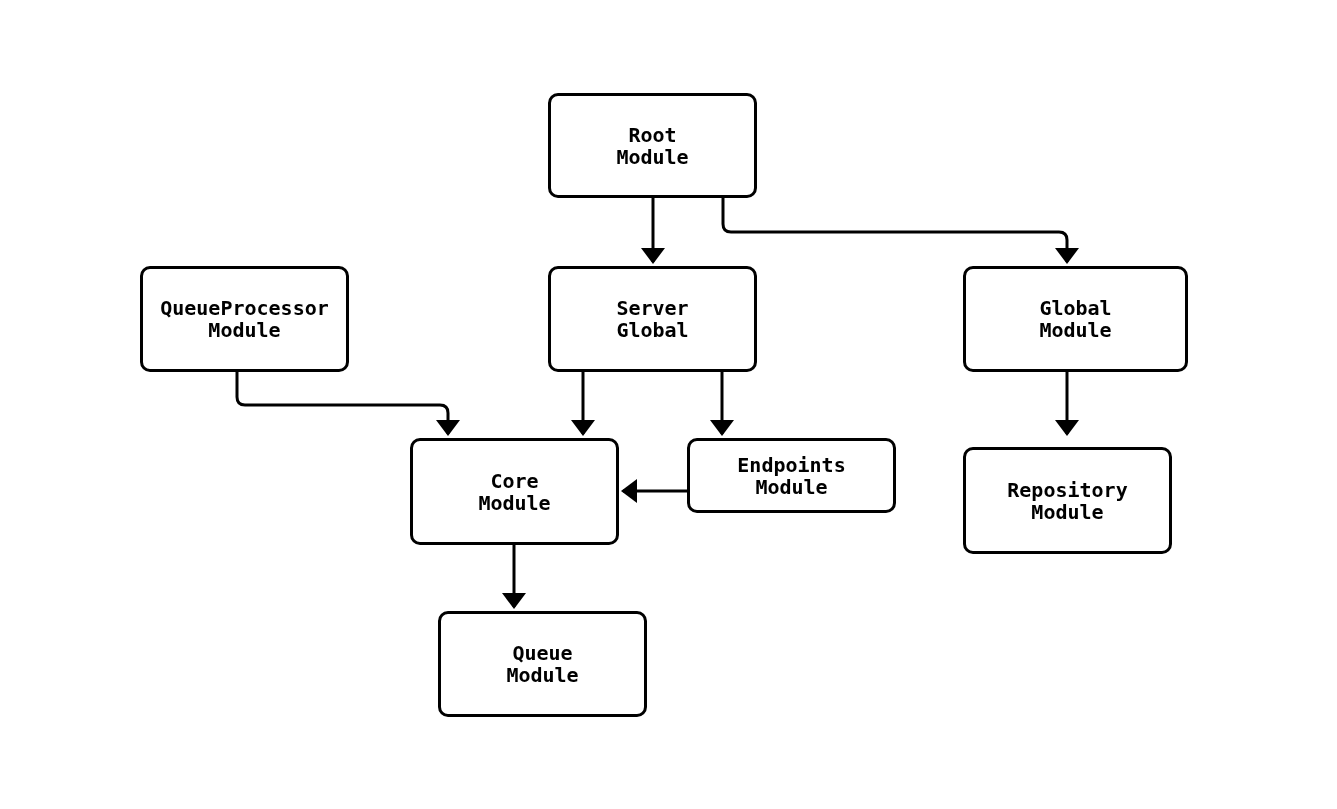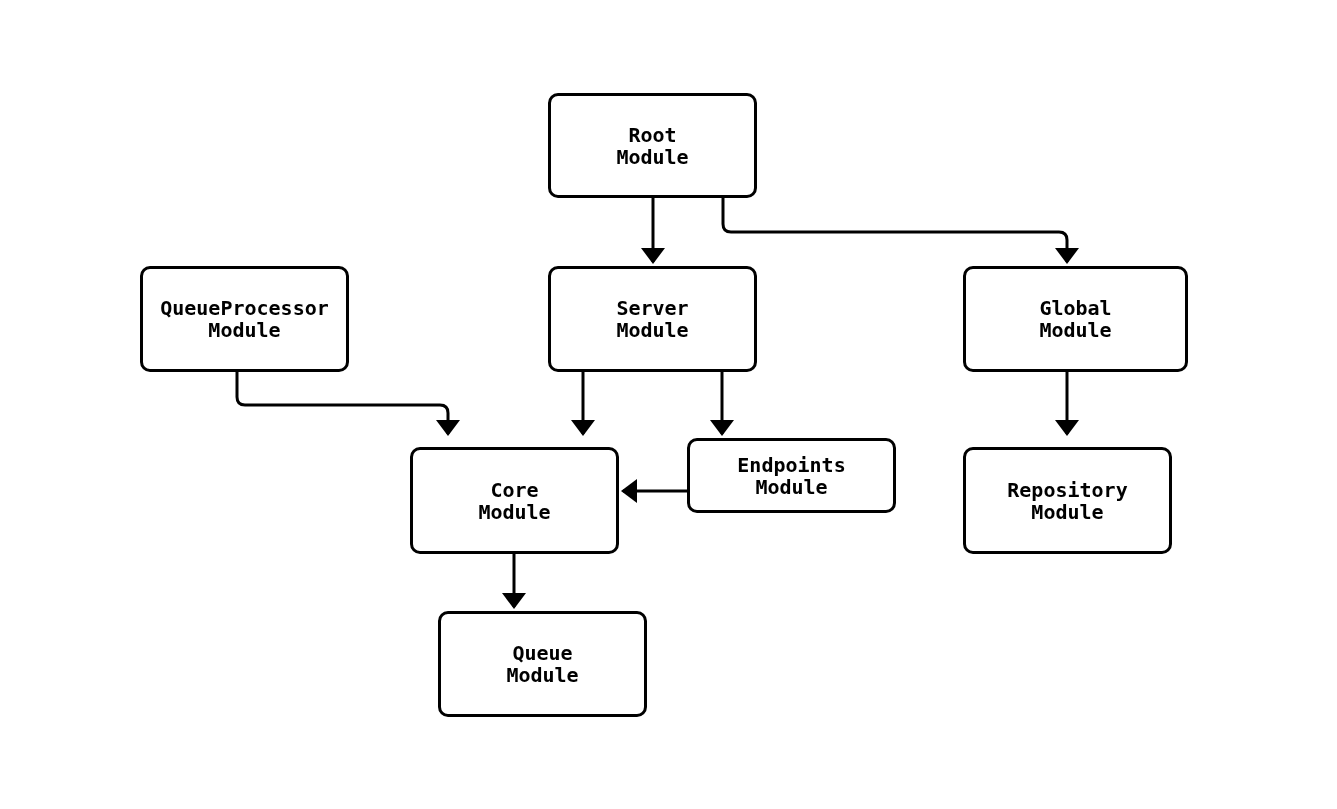--- a/index.html
+++ b/index.html
@@ -81,29 +81,29 @@
 Module</div>
   </div>
 
   <div class="node" style="left:140px; top:266px; width:209px; height:106px;">
     <div class="node-label">QueueProcessor
 Module</div>
   </div>
 
   <div class="node" style="left:548px; top:266px; width:209px; height:106px;">
     <div class="node-label">Server
-Module</div>
+Global</div>
   </div>
 
   <div class="node" style="left:963px; top:266px; width:225px; height:106px;">
     <div class="node-label">Global
 Module</div>
   </div>
 
-  <div class="node" style="left:410px; top:438px; width:209px; height:107px;margin-top:9px;">
+  <div class="node" style="left:410px; top:438px; width:209px; height:107px;">
     <div class="node-label">Core
 Module</div>
   </div>
 
   <div class="node" style="left:687px; top:438px; width:209px; height:75px;">
     <div class="node-label">Endpoints
 Module</div>
   </div>
 
   <div class="node" style="left:963px; top:438px; width:209px; height:107px;margin-top:9px;">

